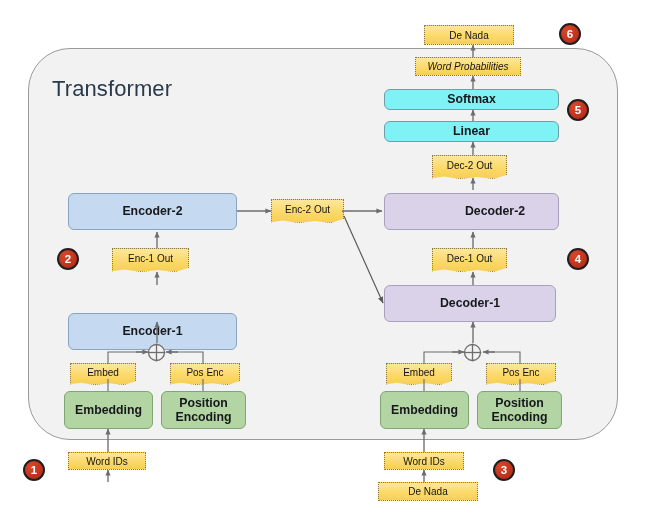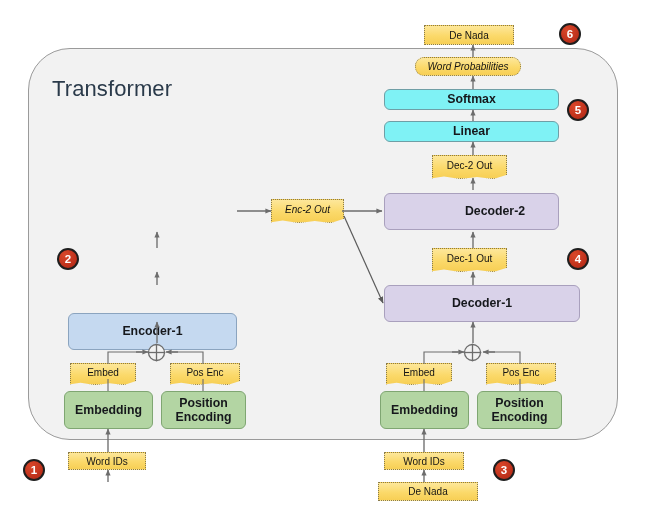--- a/index.html
+++ b/index.html
@@ -70,21 +70,21 @@
     align-items: center;
     justify-content: center;
     font-size: 10px;
     color: #141414;
     white-space: nowrap;
     padding-bottom: 3px;
     
     clip-path: polygon(0% 0%, 100% 0%, 100% 82%,
                        82% 100%, 60% 92%, 38% 100%, 16% 90%, 0% 97%);
   }
-  .tag.italic { font-style: italic; border-radius: 9px; }
+  .tag.italic { font-style: italic; }
   .tag.flat {
     clip-path: none;
     padding-bottom: 0;
   }
 
   
   .badge {
     position: absolute;
     width: 22px;
     height: 22px;
@@ -204,41 +204,43 @@
     </svg>
   </div>
   <div class="plus" style="left:463px; top:343px;">
     <svg width="19" height="19" viewBox="0 0 19 19" xmlns="http://www.w3.org/2000/svg">
       <circle cx="9.5" cy="9.5" r="8" fill="#f2f2f2" stroke="#6d6d6d" stroke-width="1.3"></circle>
       <line x1="9.5" y1="0.7" x2="9.5" y2="18.3" stroke="#6d6d6d" stroke-width="1.3"></line>
       <line x1="0.7" y1="9.5" x2="18.3" y2="9.5" stroke="#6d6d6d" stroke-width="1.3"></line>
     </svg>
   </div>
 
+  <div class="box encoder" style="left:68px; top:193px; width:169px; height:37px;">Encoder-2</div>
 
   <div class="box encoder" style="left:68px; top:285px; width:169px; height:37px;margin-top:28px;">Encoder-1</div>
 
   <div class="box green" style="left:64px; top:391px; width:89px; height:38px;">Embedding</div>
 
   <div class="box green" style="left:161px; top:391px; width:85px; height:38px; white-space:pre-line;">Position
 Encoding</div>
 
-
-  <div class="tag" style="left:271px; top:199px; width:73px; height:24px;font-style:italic;">Enc-2 Out</div>
+  <div class="tag" style="left:112px; top:248px; width:77px; height:24px;">Enc-1 Out</div>
+
+  <div class="tag" style="left:271px; top:199px; width:73px; height:24px;">Enc-2 Out</div>
 
   <div class="tag" style="left:70px; top:363px; width:66px; height:22px;">Embed</div>
 
   <div class="tag" style="left:170px; top:363px; width:70px; height:22px;">Pos Enc</div>
 
   <div class="tag flat" style="left:68px; top:452px; width:78px; height:18px;">Word IDs</div>
 
 
   <div class="box decoder" style="left:384px; top:193px; width:175px; height:37px;padding-left:47px;">Decoder-2</div>
 
-  <div class="box decoder" style="left:384px; top:285px; width:196px; height:37px;">Decoder-1</div>
+  <div class="box decoder" style="left:384px; top:285px; width:172px; height:37px;">Decoder-1</div>
 
   <div class="box green" style="left:380px; top:391px; width:89px; height:38px;">Embedding</div>
 
   <div class="box green" style="left:477px; top:391px; width:85px; height:38px; white-space:pre-line;">Position
 Encoding</div>
 
   <div class="box cyan" style="left:384px; top:89px; width:175px; height:21px;">Softmax</div>
 
   <div class="box cyan" style="left:384px; top:121px; width:175px; height:21px;">Linear</div>
 

